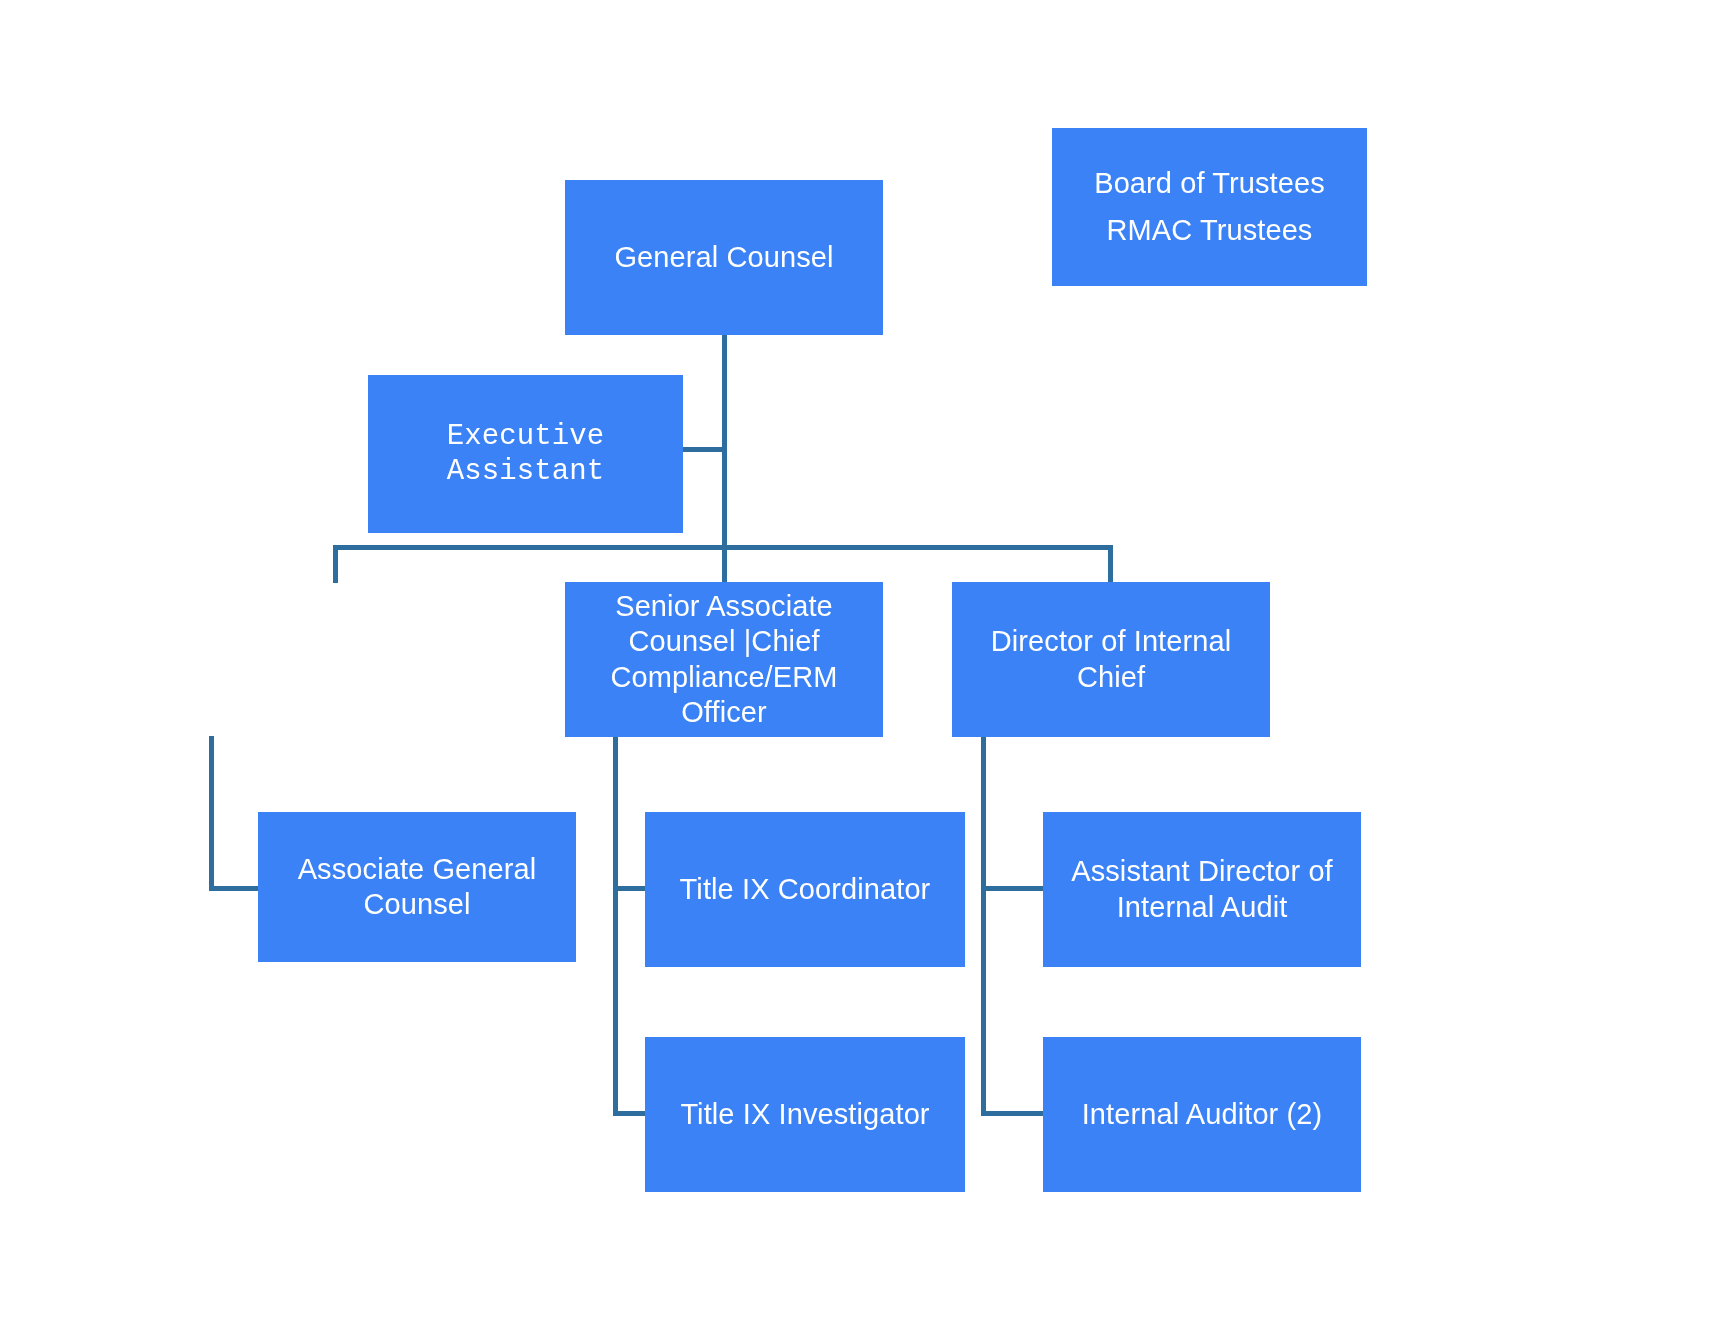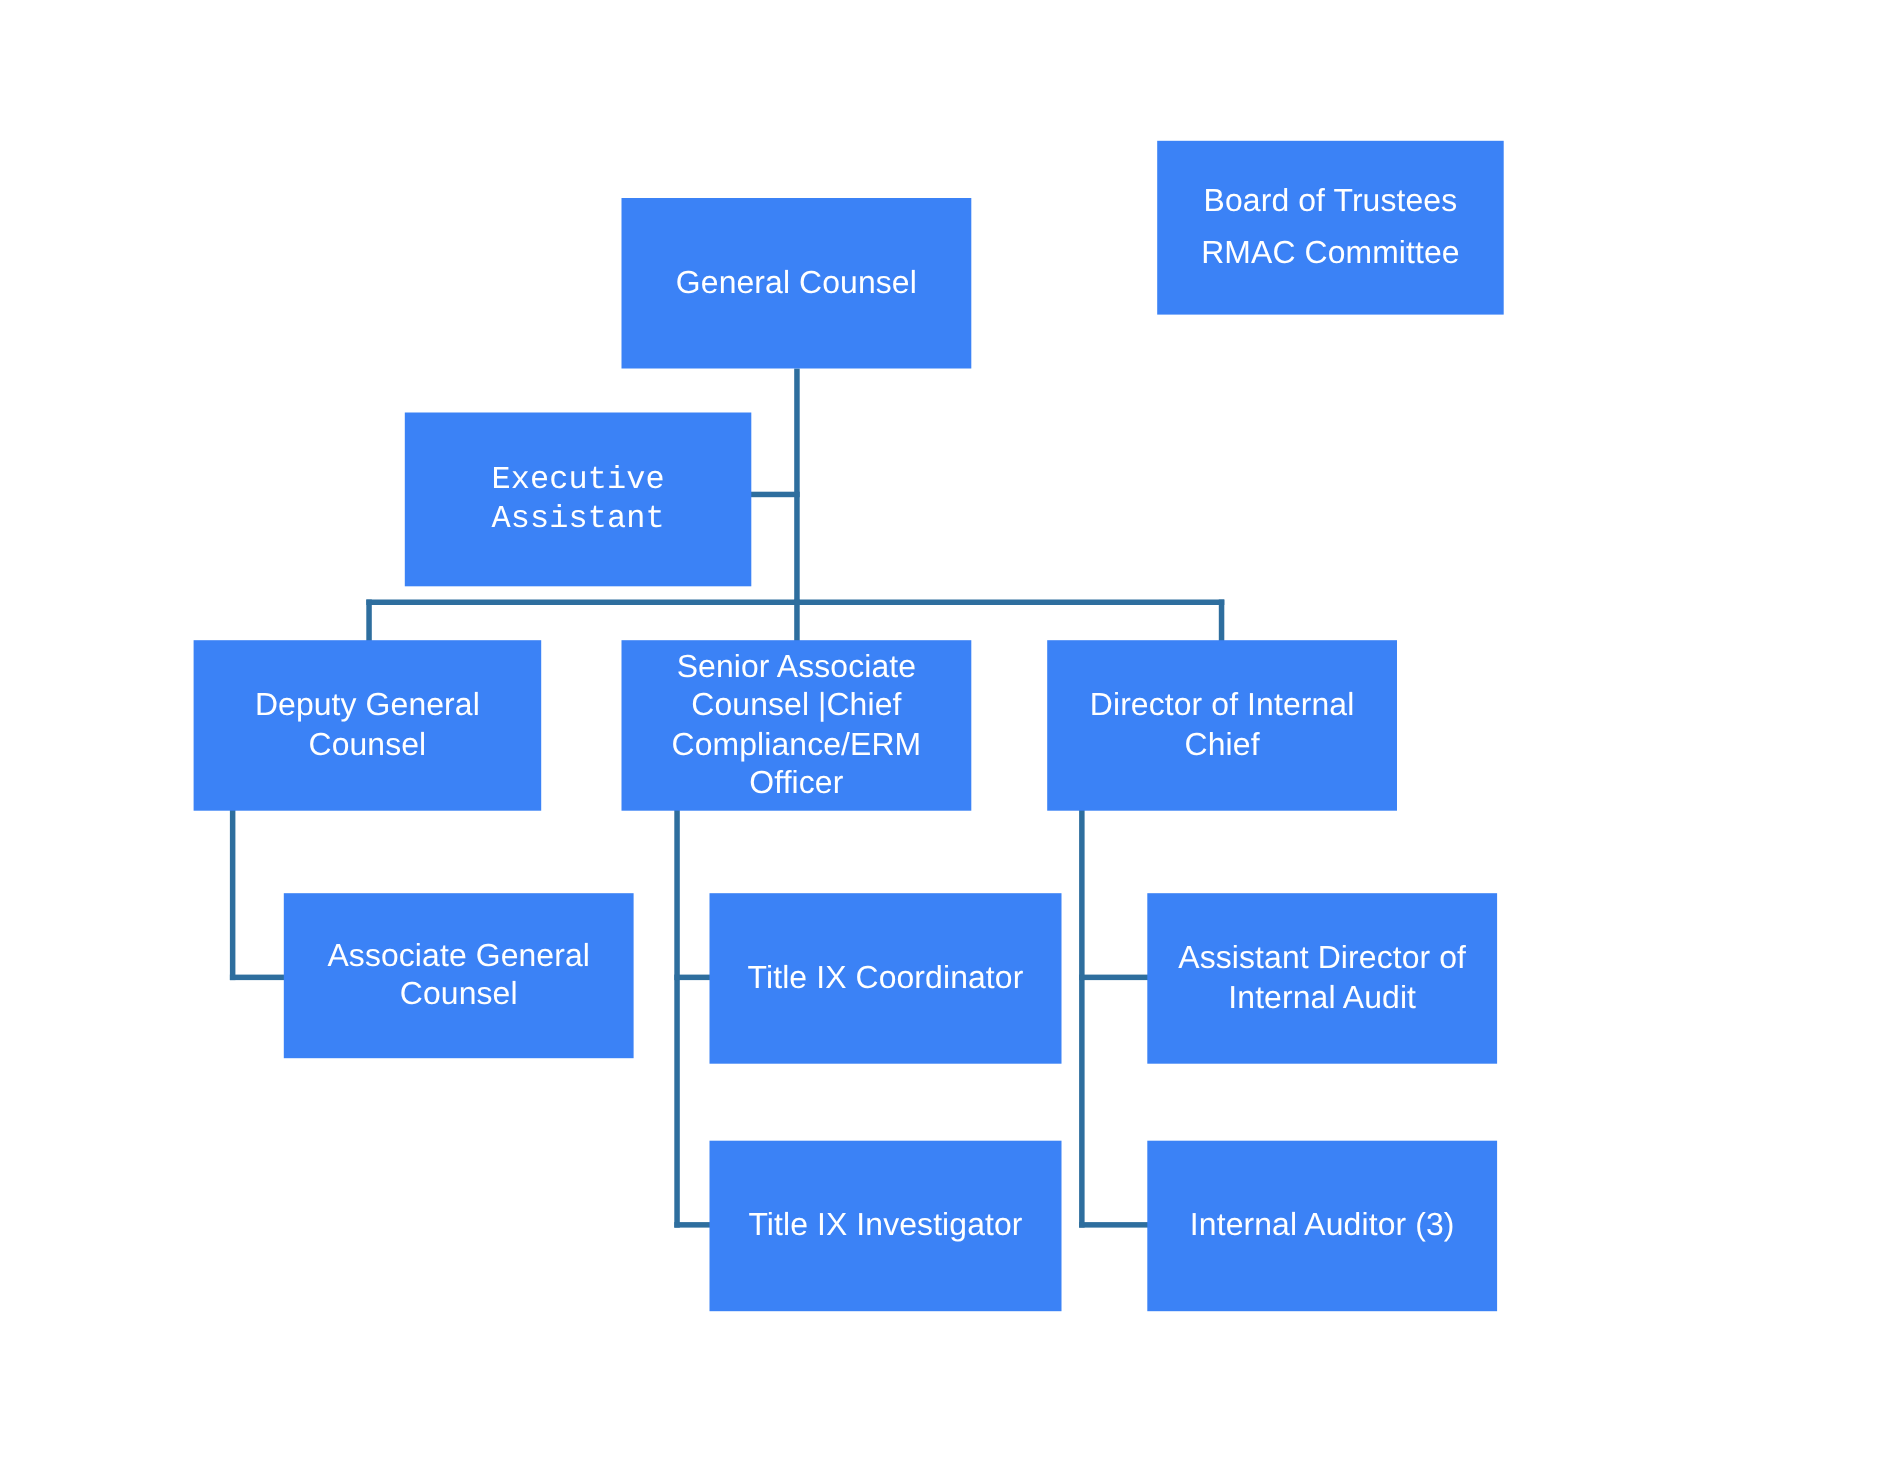--- a/index.html
+++ b/index.html
@@ -83,34 +83,31 @@
   <div class="connector conn-v" style="left:613px; top:736px; height:380px;"></div>
   <div class="connector conn-h" style="left:613px; top:886px; width:53px;"></div>
   <div class="connector conn-h" style="left:613px; top:1111px; width:53px;"></div>
 
   <div class="connector conn-v" style="left:981px; top:736px; height:380px;"></div>
   <div class="connector conn-h" style="left:981px; top:886px; width:68px;"></div>
   <div class="connector conn-h" style="left:981px; top:1111px; width:68px;"></div>
 
   <div class="node-box stacked" style="left:1052px; top:128px; width:315px; height:158px;">
     <span class="node-line">Board of Trustees</span>
-    <span class="node-line">RMAC Committee</span>
+    <span class="node-line">RMAC Trustees</span>
   </div>
 
   <div class="node-box" style="left:565px; top:180px; width:318px; height:155px;">
     <span class="node-label">General Counsel</span>
   </div>
 
   <div class="node-box" style="left:368px; top:375px; width:315px; height:158px;font-family:Liberation Mono, monospace;">
     <span class="node-label">Executive Assistant</span>
   </div>
 
-  <div class="node-box" style="left:176px; top:582px; width:316px; height:155px;">
-    <span class="node-label">Deputy General Counsel</span>
-  </div>
 
   <div class="node-box" style="left:565px; top:582px; width:318px; height:155px;">
     <span class="node-label">Senior Associate Counsel |Chief Compliance/ERM Officer</span>
   </div>
 
   <div class="node-box" style="left:952px; top:582px; width:318px; height:155px;">
     <span class="node-label">Director of Internal Chief</span>
   </div>
 
   <div class="node-box" style="left:258px; top:812px; width:318px; height:150px;">
@@ -123,16 +120,16 @@
 
   <div class="node-box" style="left:645px; top:812px; width:320px; height:155px;">
     <span class="node-label">Title IX Coordinator</span>
   </div>
 
   <div class="node-box" style="left:1043px; top:812px; width:318px; height:155px;justify-content:center;">
     <span class="node-label">Assistant Director of Internal Audit</span>
   </div>
 
   <div class="node-box" style="left:1043px; top:1037px; width:318px; height:155px;">
-    <span class="node-label">Internal Auditor (3)</span>
+    <span class="node-label">Internal Auditor (2)</span>
   </div>
 
 </div>
 
 </body></html>

